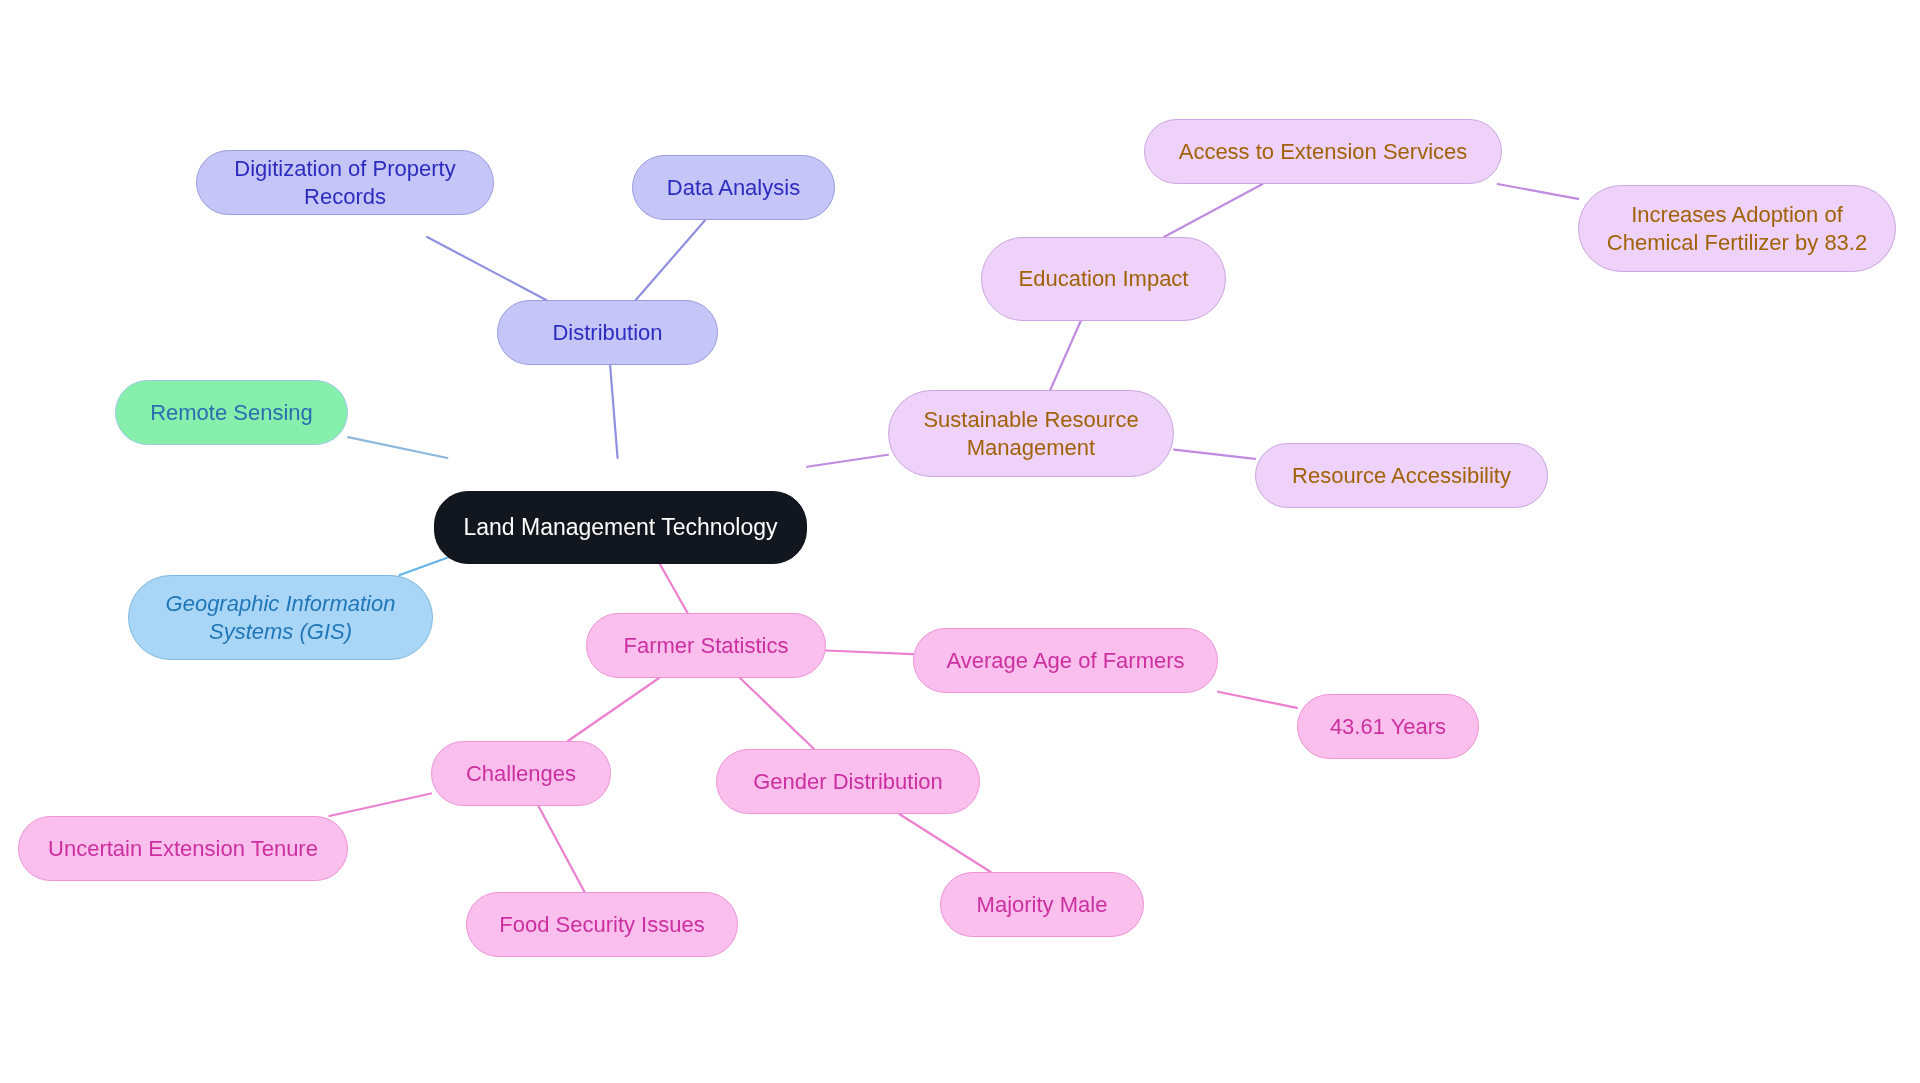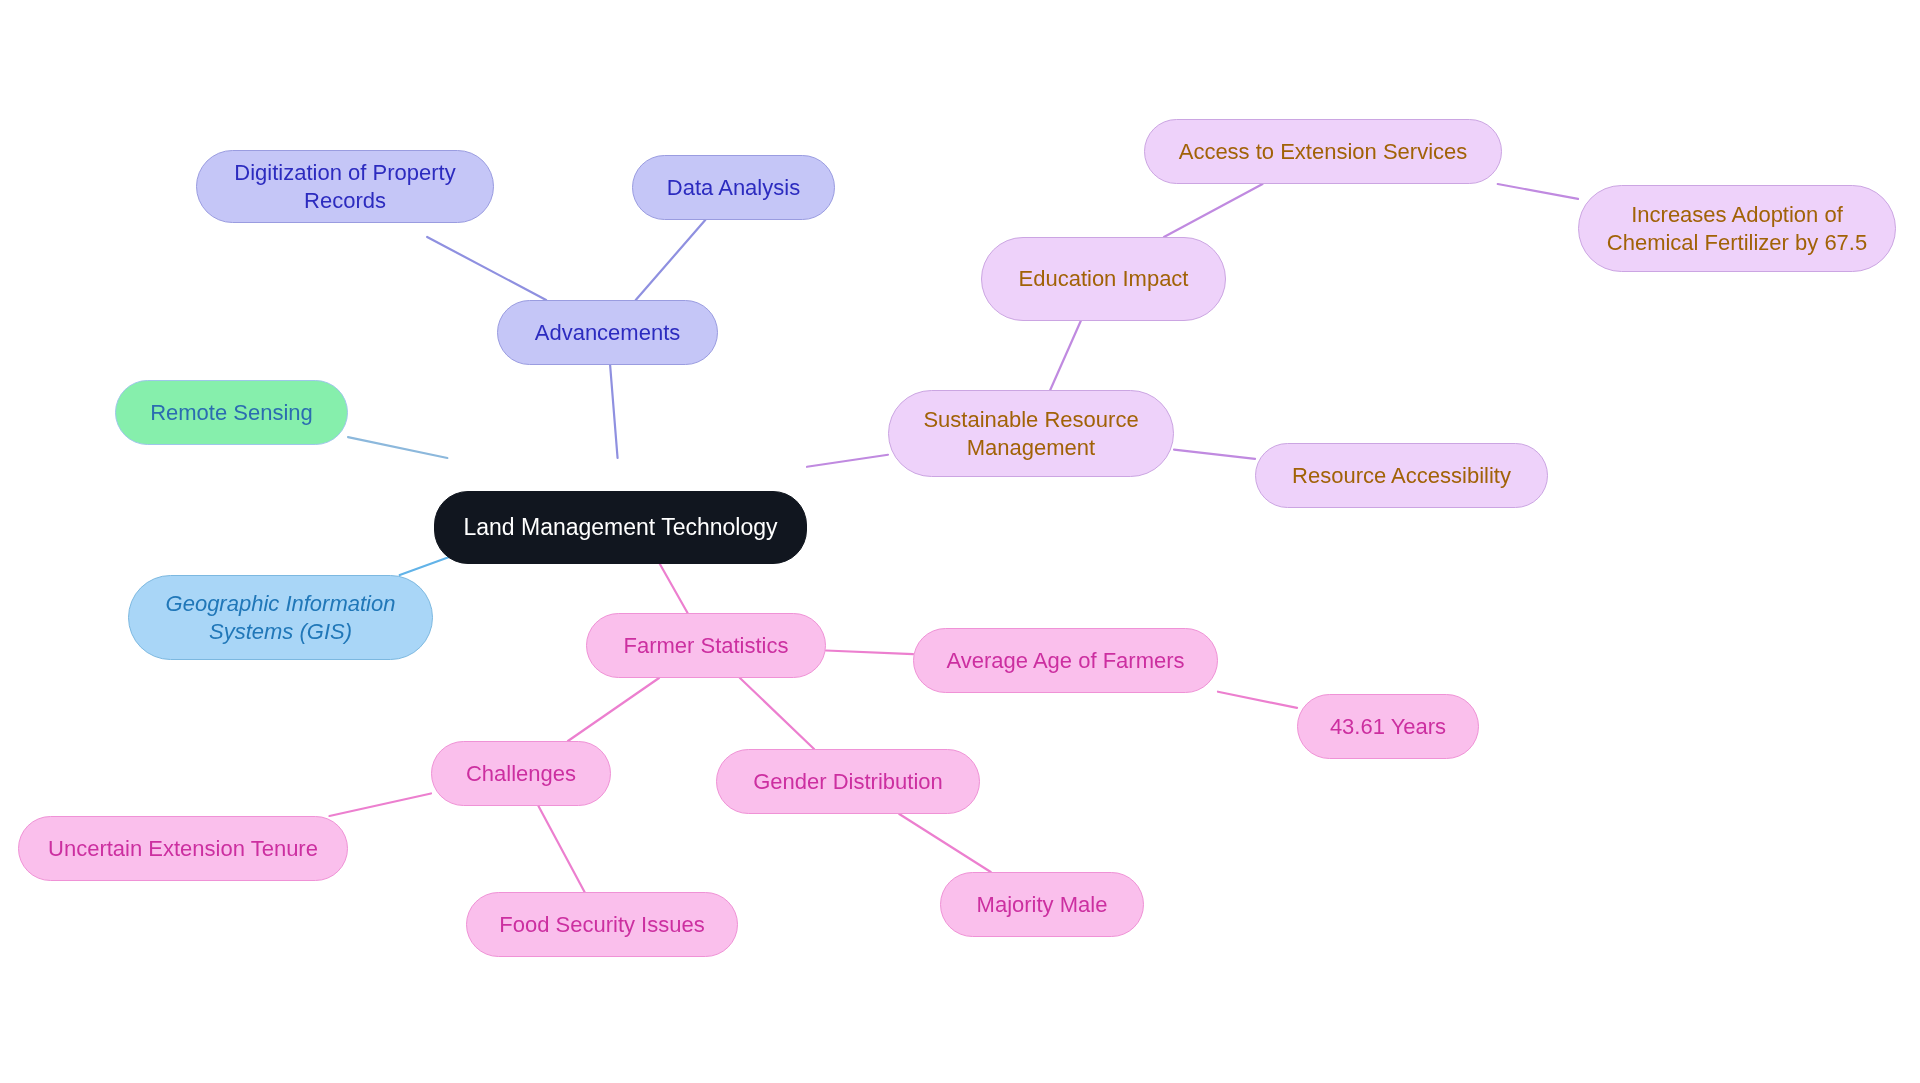--- a/index.html
+++ b/index.html
@@ -94,33 +94,33 @@
       <path d="M 826 650.5069541029208 Q 869.5 652.3219749652295 913 654.1369958275383" stroke="#ec7fcf" stroke-width="2.2" fill="none" stroke-linecap="round"></path>
       <path d="M 1218 691.7093023255813 Q 1257.5 699.793023255814 1297 707.8767441860465" stroke="#ec7fcf" stroke-width="2.2" fill="none" stroke-linecap="round"></path>
       <path d="M 739.9338235294117 678 Q 777 713.5 814.0661764705883 749" stroke="#ec7fcf" stroke-width="2.2" fill="none" stroke-linecap="round"></path>
       <path d="M 899.260162601626 814 Q 945 843 990.739837398374 872" stroke="#ec7fcf" stroke-width="2.2" fill="none" stroke-linecap="round"></path>
       <path d="M 659.02734375 678 Q 613.5 709.5 567.97265625 741" stroke="#ec7fcf" stroke-width="2.2" fill="none" stroke-linecap="round"></path>
       <path d="M 431 793.4704142011834 Q 380.23333333333335 804.7352071005917 329.4666666666667 816" stroke="#ec7fcf" stroke-width="2.2" fill="none" stroke-linecap="round"></path>
       <path d="M 538.433774834437 806 Q 561.5 849 584.566225165563 892" stroke="#ec7fcf" stroke-width="2.2" fill="none" stroke-linecap="round"></path>
     </svg>
   <div id="nodes-layer">
       <div class="node root" style="left: 434px; top: 458px; width: 373px; height: 73px;">Land Management Technology</div>
-      <div class="node branch-periwinkle" style="left: 497px; top: 300px; width: 221px; height: 65px;">Advancements</div>
-      <div class="node branch-periwinkle" style="left: 196px; top: 150px; width: 298px; height: 73px;">Digitization of Property
+      <div class="node branch-periwinkle" style="left: 497px; top: 300px; width: 221px; height: 65px;">Distribution</div>
+      <div class="node branch-periwinkle" style="left: 196px; top: 150px; width: 298px; height: 65px;">Digitization of Property
 Records</div>
       <div class="node branch-periwinkle" style="left: 632px; top: 155px; width: 203px; height: 65px;">Data Analysis</div>
       <div class="node branch-blue" style="left: 115px; top: 380px; width: 233px; height: 65px;">Remote Sensing</div>
       <div class="node branch-blue-strong" style="left: 128px; top: 575px; width: 305px; height: 85px; font-style: italic;">Geographic Information
 Systems (GIS)</div>
       <div class="node branch-lavender" style="left: 888px; top: 390px; width: 286px; height: 87px;">Sustainable Resource
 Management</div>
       <div class="node branch-lavender" style="left: 981px; top: 237px; width: 245px; height: 84px;">Education Impact</div>
       <div class="node branch-lavender" style="left: 1144px; top: 119px; width: 358px; height: 65px;">Access to Extension Services</div>
       <div class="node branch-lavender" style="left: 1578px; top: 185px; width: 318px; height: 87px;">Increases Adoption of
-Chemical Fertilizer by 67.5</div>
+Chemical Fertilizer by 83.2</div>
       <div class="node branch-lavender" style="left: 1255px; top: 443px; width: 293px; height: 65px;">Resource Accessibility</div>
       <div class="node branch-pink" style="left: 586px; top: 613px; width: 240px; height: 65px;">Farmer Statistics</div>
       <div class="node branch-pink" style="left: 913px; top: 628px; width: 305px; height: 65px; text-align: center;">Average Age of Farmers</div>
       <div class="node branch-pink" style="left: 1297px; top: 694px; width: 182px; height: 65px;">43.61 Years</div>
       <div class="node branch-pink" style="left: 716px; top: 749px; width: 264px; height: 65px;">Gender Distribution</div>
       <div class="node branch-pink" style="left: 940px; top: 872px; width: 204px; height: 65px;">Majority Male</div>
       <div class="node branch-pink" style="left: 431px; top: 741px; width: 180px; height: 65px;">Challenges</div>
       <div class="node branch-pink" style="left: 18px; top: 816px; width: 330px; height: 65px;">Uncertain Extension Tenure</div>
       <div class="node branch-pink" style="left: 466px; top: 892px; width: 272px; height: 65px;">Food Security Issues</div>
     </div>

